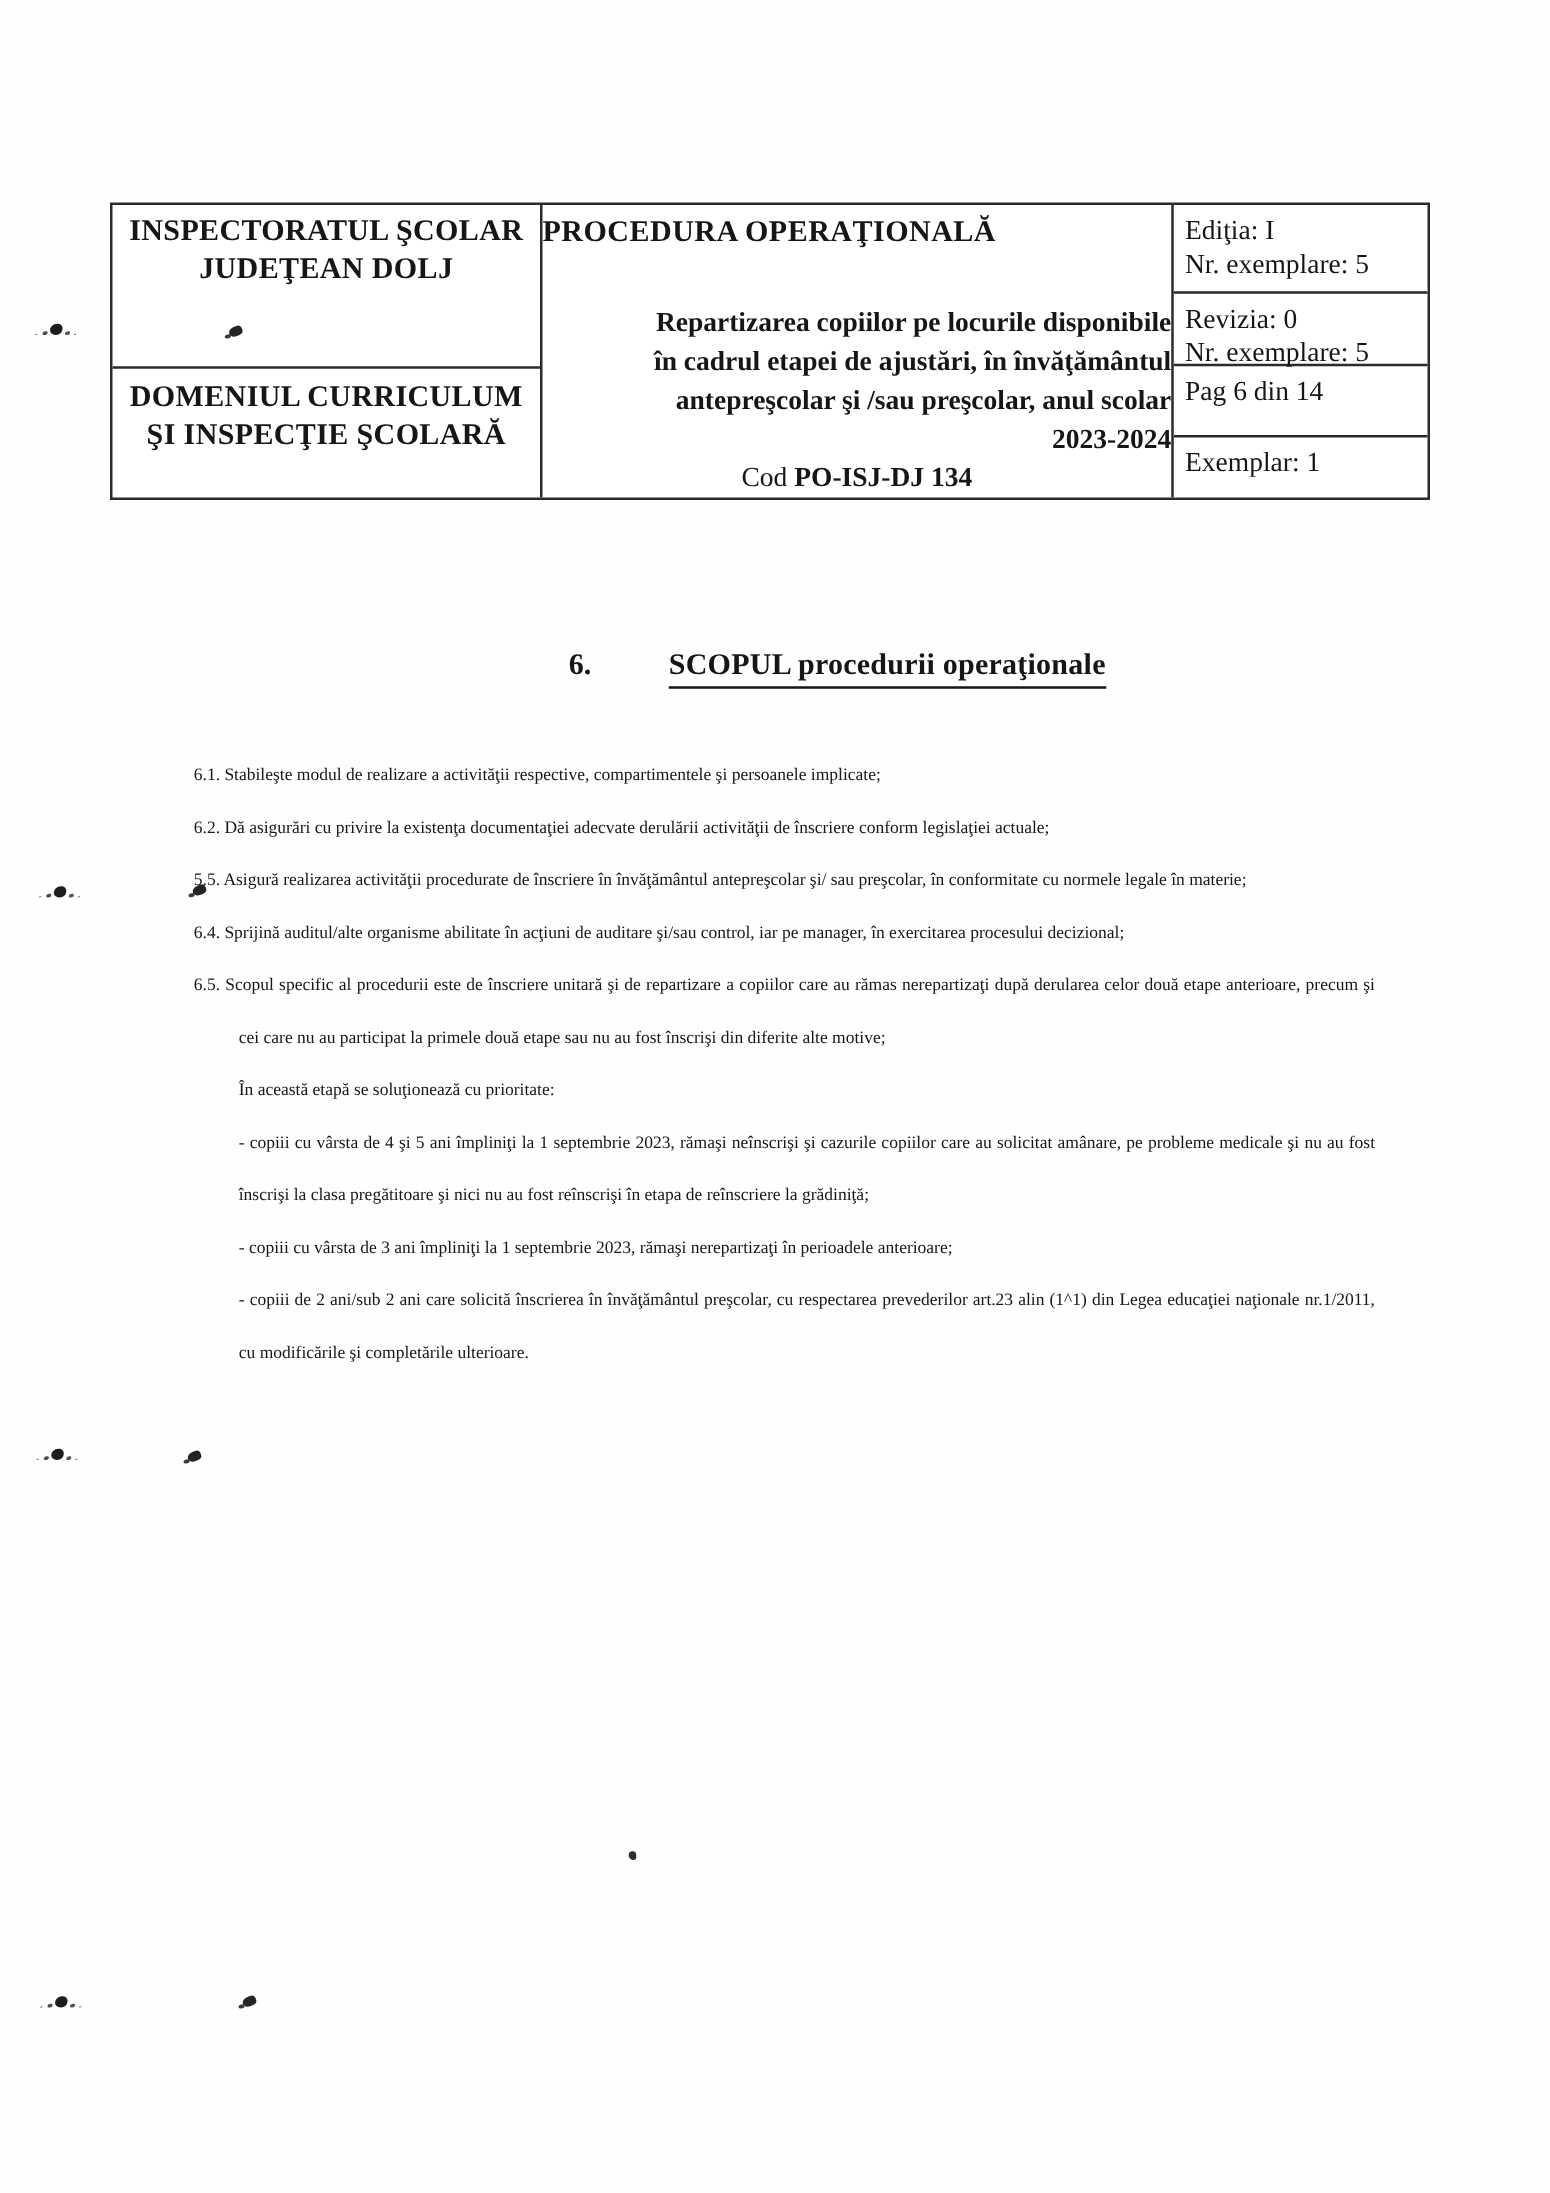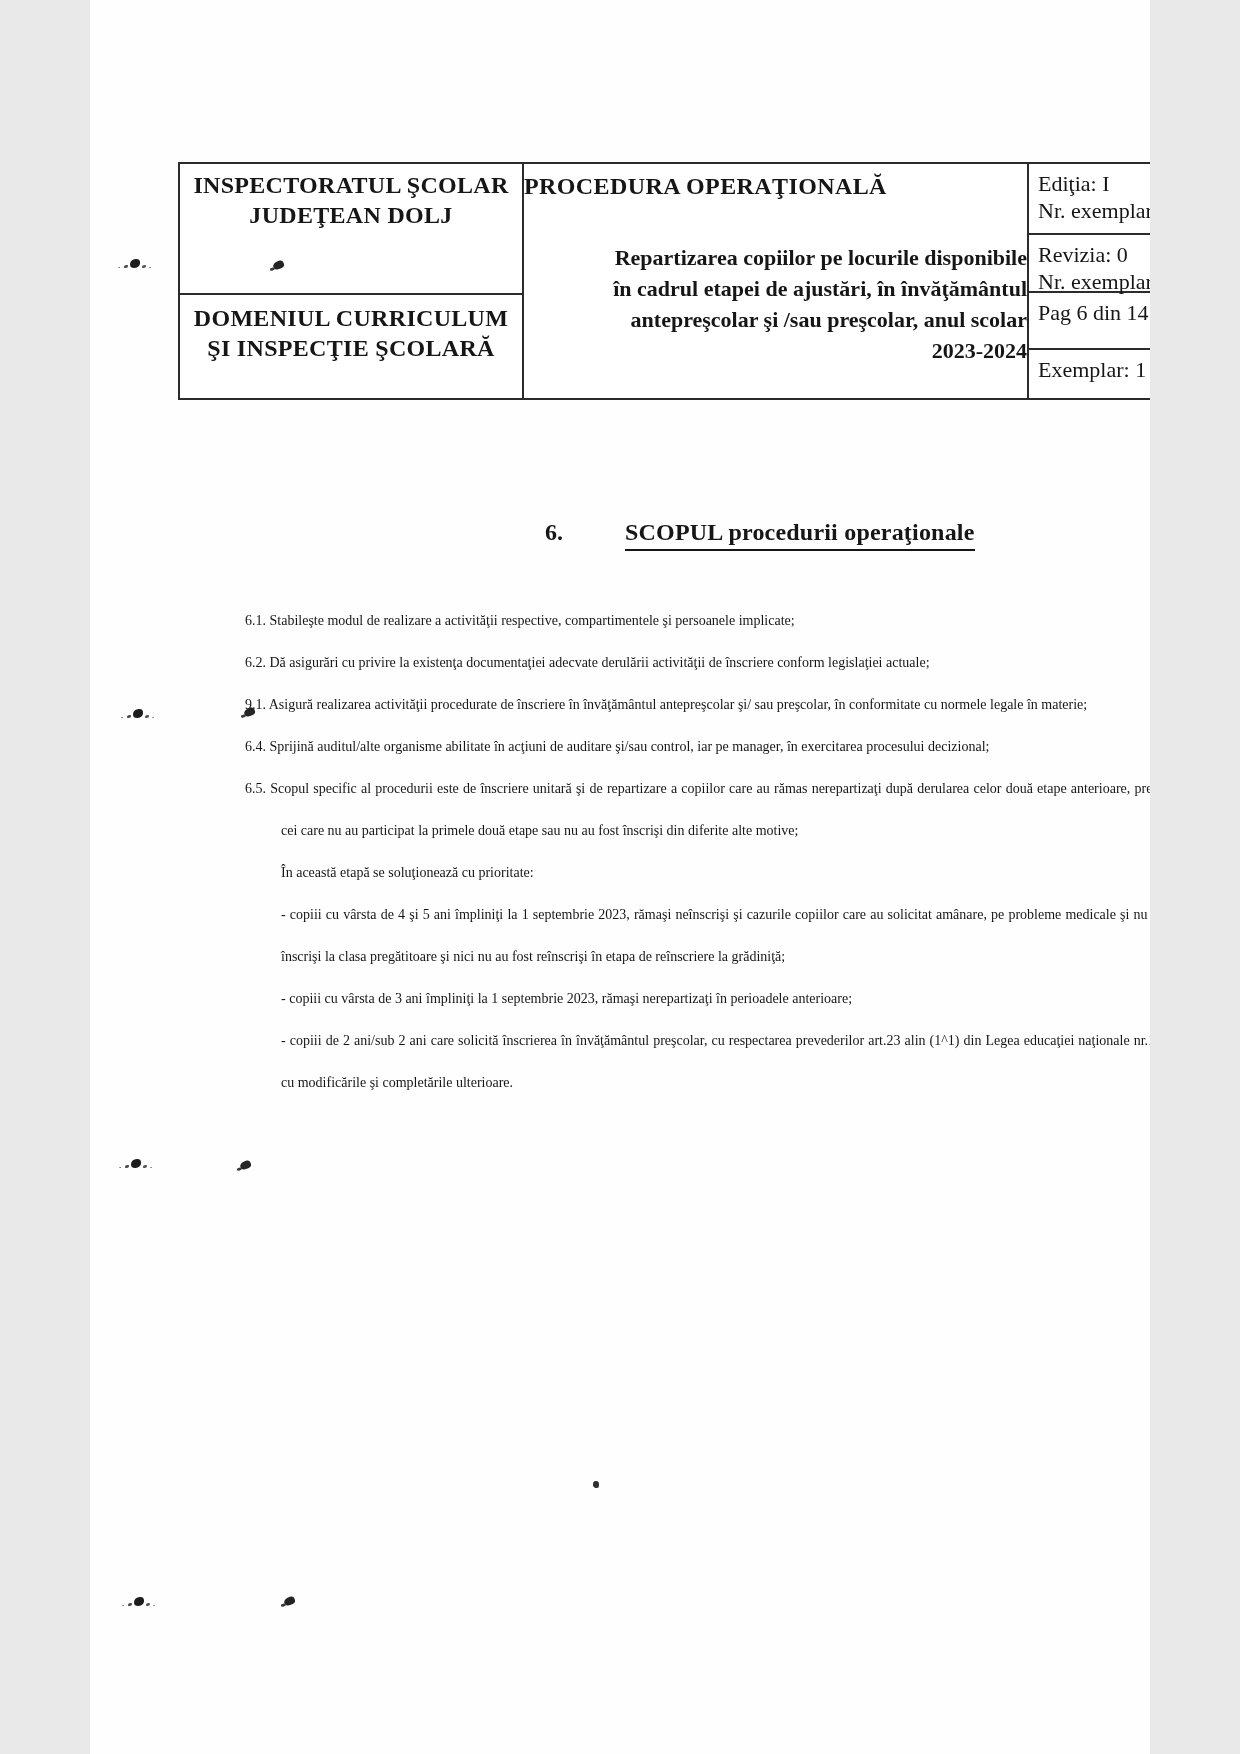--- a/index.html
+++ b/index.html
@@ -1,18 +1,18 @@
 <!DOCTYPE html>
 <html><head>
 <meta charset="utf-8">
 <style>
   html,body { margin:0; padding:0; background:#e9e9e9; }
   .page {
     position:relative;
-    width:1060px; height:1754px;
+    width:1240px; height:1754px;
     background:#fefefe;
     margin:0 auto;
     font-family:"Liberation Serif","DejaVu Serif",serif;
     color:#161616;
     overflow:hidden;
   }
 
   
   .header-table {
     position:absolute; left:88px; top:162px;
@@ -101,20 +101,21 @@
 
     <div class="col col2">
       <div class="cell cell-center">
         <div class="doc-type">PROCEDURA OPERAŢIONALĂ</div>
         <div class="proc-title">
           <div>Repartizarea copiilor pe locurile disponibile</div>
           <div>în cadrul etapei de ajustări, în învăţământul</div>
           <div>antepreşcolar şi /sau preşcolar, anul scolar</div>
           <div>2023-2024</div>
         </div>
+        <div class="code-line"><span>Cod</span> <span class="b">PO-ISJ-DJ 134</span></div>
       </div>
     </div>
 
     <div class="col col3">
       <div class="cell rc1">
         <div>Ediţia: I</div>
         <div>Nr. exemplare: 5</div>
       </div>
       <div class="cell rc2">
         <div>Revizia: 0</div>
@@ -129,21 +130,21 @@
     </div>
   </div>
 
   <div class="section-heading">
     <span class="sec-num">6.</span><span class="sec-title">SCOPUL procedurii operaţionale</span>
   </div>
 
   <div class="body-text">
     <p class="para"><span class="pnum">6.1.</span> <span>Stabileşte modul de realizare a activităţii respective, compartimentele şi persoanele implicate;</span></p>
     <p class="para"><span class="pnum">6.2.</span> <span>Dă asigurări cu privire la existenţa documentaţiei adecvate derulării activităţii de înscriere conform legislaţiei actuale;</span></p>
-    <p class="para"><span class="pnum">9.1.</span> <span>Asigură realizarea activităţii procedurate de înscriere în învăţământul antepreşcolar şi/ sau preşcolar, în conformitate cu normele legale în materie;</span></p>
+    <p class="para"><span class="pnum">5.5.</span> <span>Asigură realizarea activităţii procedurate de înscriere în învăţământul antepreşcolar şi/ sau preşcolar, în conformitate cu normele legale în materie;</span></p>
     <p class="para"><span class="pnum">6.4.</span> <span>Sprijină auditul/alte organisme abilitate în acţiuni de auditare şi/sau control, iar pe manager, în exercitarea procesului decizional;</span></p>
     <p class="para"><span class="pnum">6.5.</span> <span>Scopul specific al procedurii este de înscriere unitară şi de repartizare a copiilor care au rămas nerepartizaţi după derularea celor două etape anterioare, precum şi cei care nu au participat la primele două etape sau nu au fost înscrişi din diferite alte motive;</span></p>
     <p class="para sub">În această etapă se soluţionează cu prioritate:</p>
     <p class="para sub">- copiii cu vârsta de 4 şi 5 ani împliniţi la 1 septembrie 2023, rămaşi neînscrişi şi cazurile copiilor care au solicitat amânare, pe probleme medicale şi nu au fost înscrişi la clasa pregătitoare şi nici nu au fost reînscrişi în etapa de reînscriere la grădiniţă;</p>
     <p class="para sub">- copiii cu vârsta de 3 ani împliniţi la 1 septembrie 2023, rămaşi nerepartizaţi în perioadele anterioare;</p>
     <p class="para sub">- copiii de 2 ani/sub 2 ani care solicită înscrierea în învăţământul preşcolar, cu respectarea prevederilor art.23 alin (1^1) din Legea educaţiei naţionale nr.1/2011, cu modificările şi completările ulterioare.</p>
   </div>
 
   <div class="hole" style="left:40px;  top:259px;"></div>
   <div class="squig" style="left:183px; top:261px;"></div>

